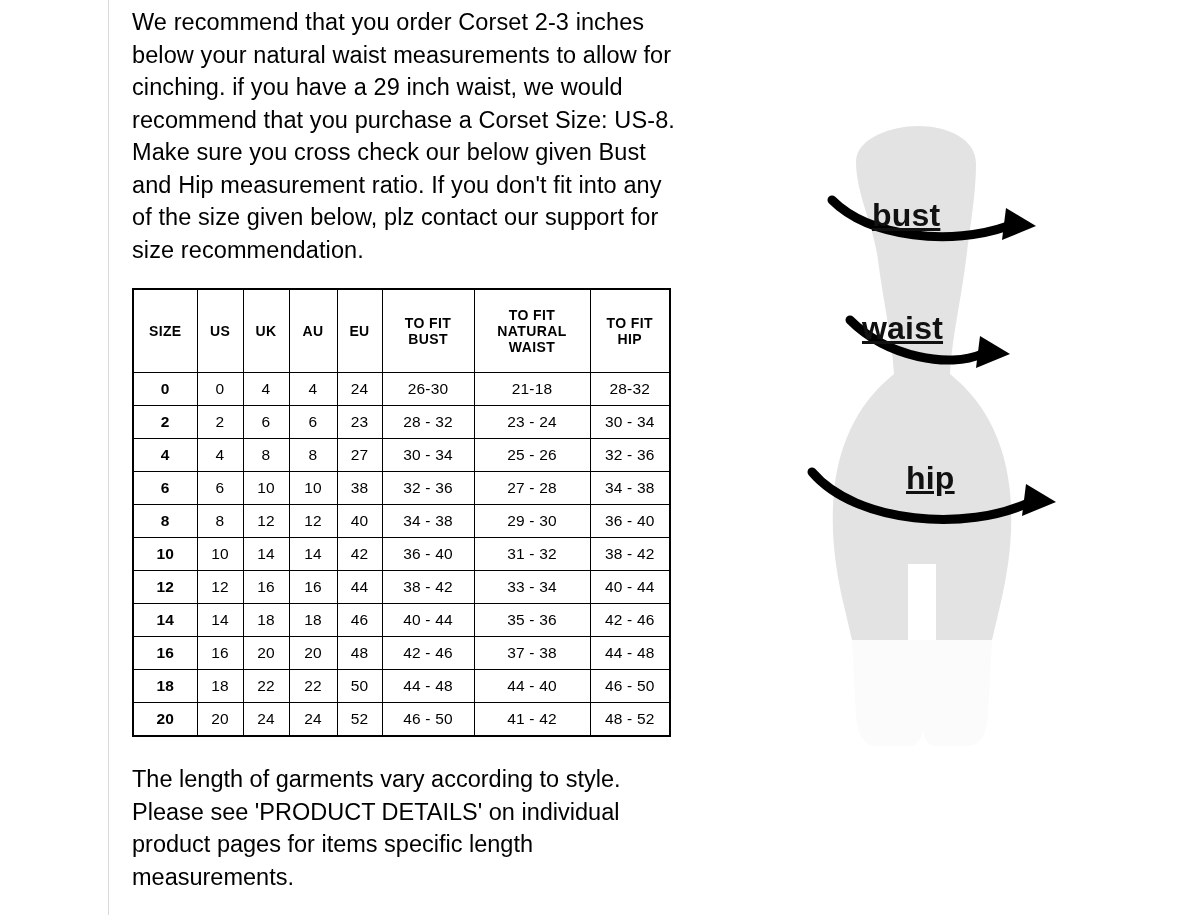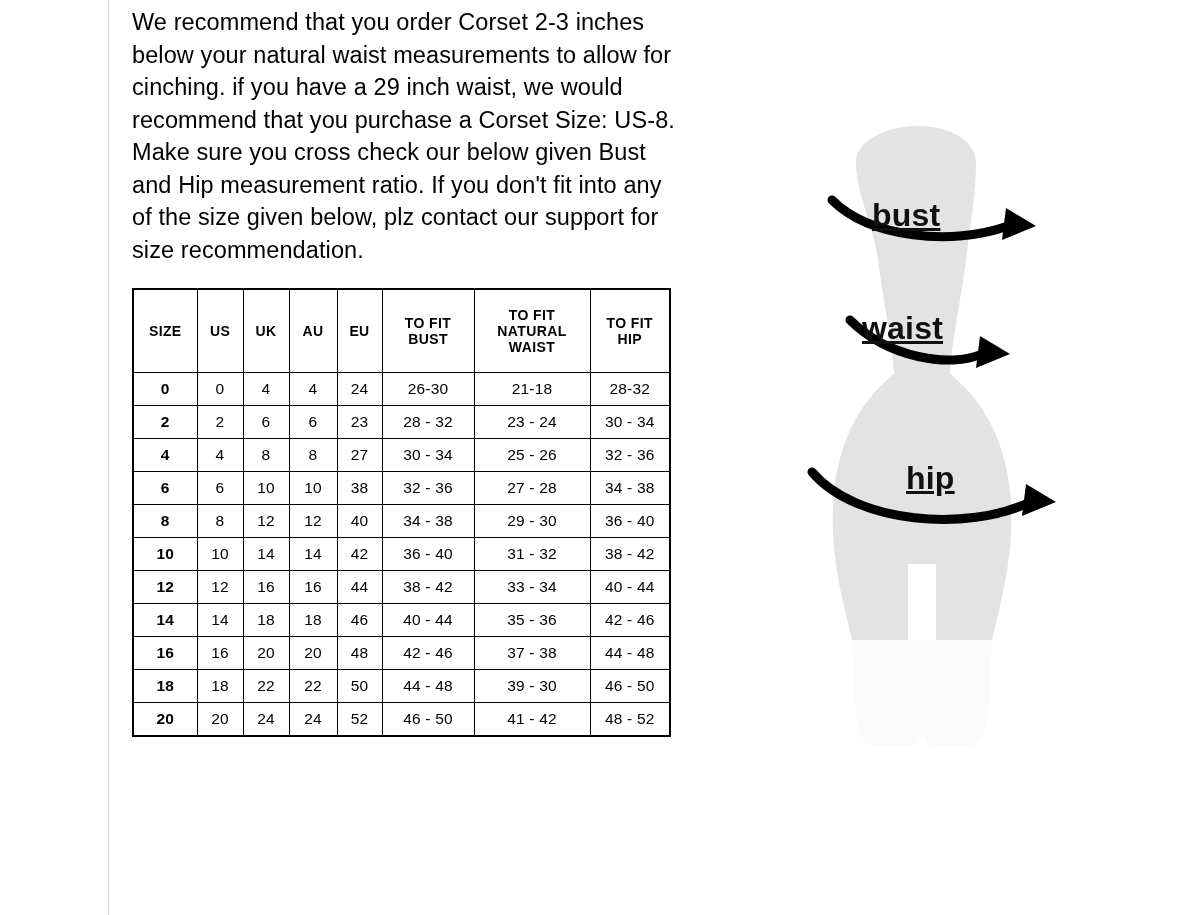--- a/index.html
+++ b/index.html
@@ -235,36 +235,37 @@
           <td>37 - 38</td>
           <td>44 - 48</td>
         </tr>
         <tr>
           <td class="size-col">18</td>
           <td>18</td>
           <td>22</td>
           <td>22</td>
           <td>50</td>
           <td>44 - 48</td>
-          <td>39 - 30</td>
+          <td>44 - 40</td>
           <td>46 - 50</td>
         </tr>
         <tr>
           <td class="size-col">20</td>
           <td>20</td>
           <td>24</td>
           <td>24</td>
           <td>52</td>
           <td>46 - 50</td>
           <td>41 - 42</td>
           <td>48 - 52</td>
         </tr>
       </tbody>
     </table>
 
+    <p class="outro">The length of garments vary according to style. Please see 'PRODUCT DETAILS'  on individual product pages for items specific length measurements.</p>
   </div>
 
   <div class="figure">
     <svg width="380" height="660" viewBox="0 0 380 660">
 
       <g>
         <path d="M96 42 C96 18, 132 6, 158 6 C186 6, 216 18, 216 44
                  C216 74, 210 106, 206 140
                  C200 186, 192 218, 190 254
                  C230 286, 246 330, 250 372

